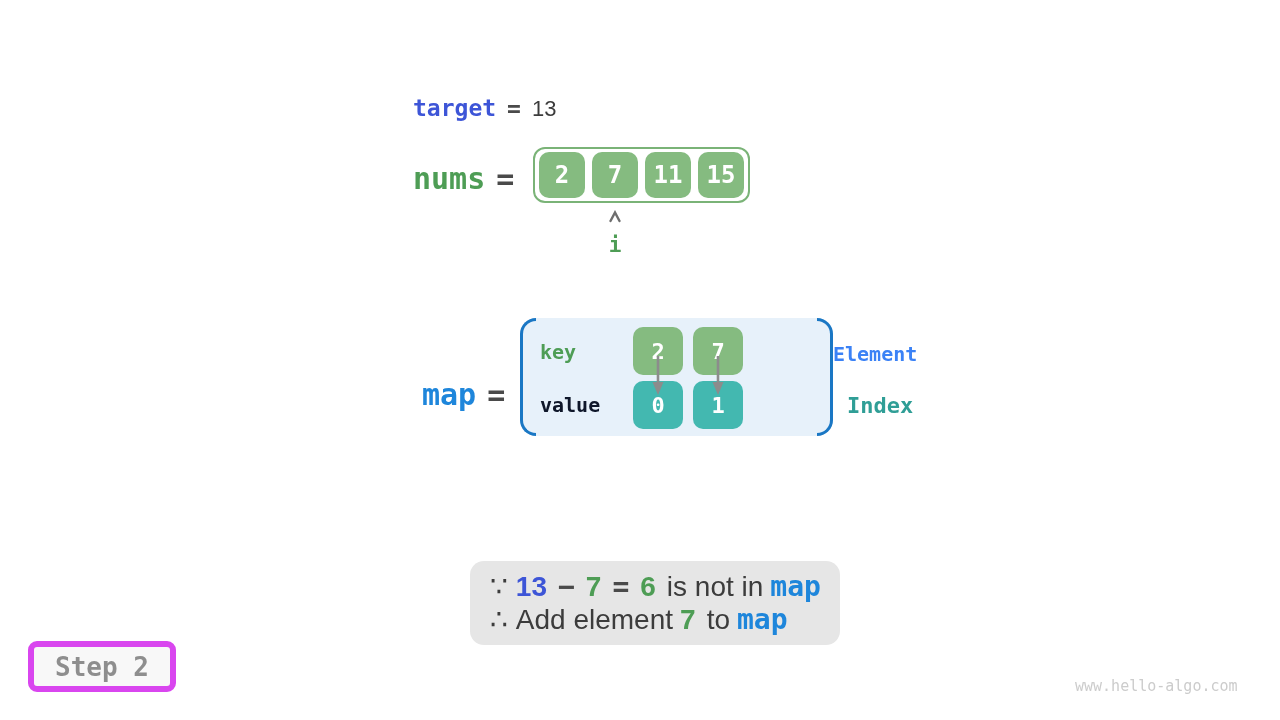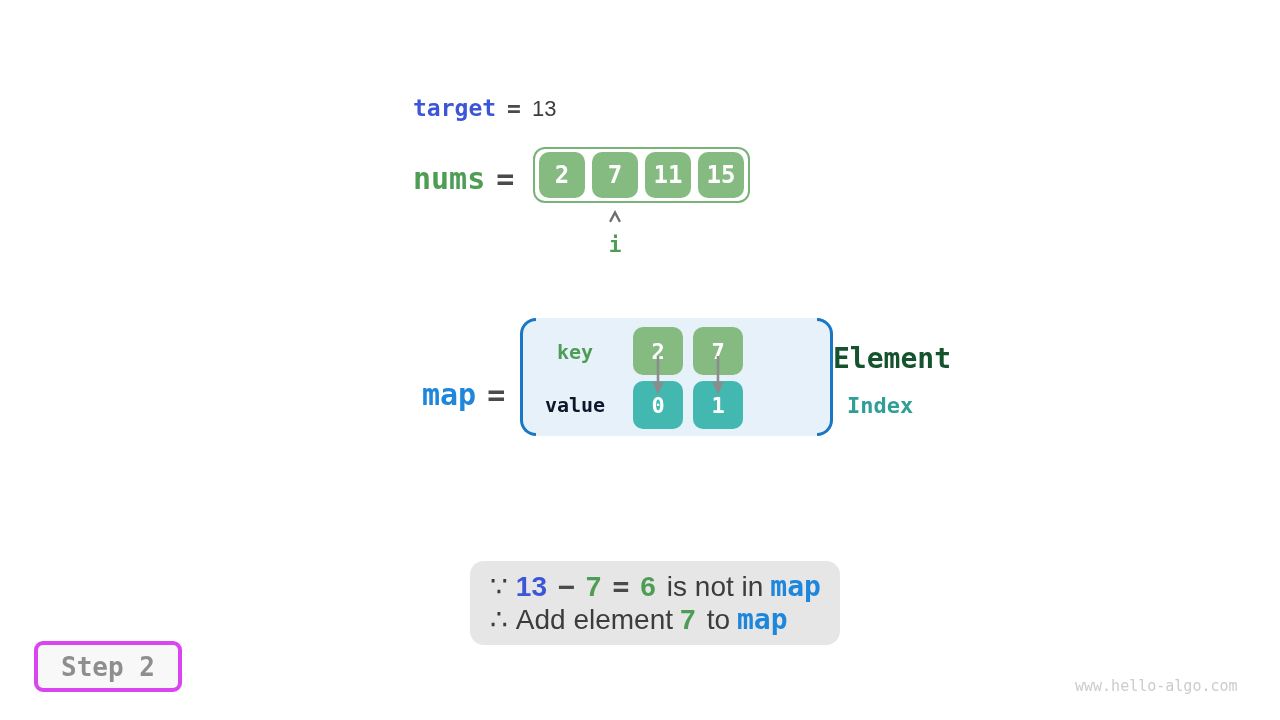--- a/index.html
+++ b/index.html
@@ -54,40 +54,40 @@
   .map-box {
     position: absolute; left: 520px; top: 318px;
     width: 313px; height: 118px;
     background: #e7f1fa;
     border-radius: 16px;
   }
   .bracket { position: absolute; top: 0; width: 16px; height: 118px; border: 3px solid #1a77c4; }
   .bracket.left  { left: 0;  border-right: none; border-radius: 16px 0 0 16px; }
   .bracket.right { right: 0; border-left: none;  border-radius: 0 16px 16px 0; }
   .row-label {
-    position: absolute; left: 20px; width: 70px; text-align: center;
+    position: absolute; left: 20px; width: 70px; 
     font-family: "DejaVu Sans Mono", monospace; font-weight: bold; font-size: 20px;
   }
   .row-label.key   { top: 22px; color: #4e9d55; }
   .row-label.value { top: 75px; color: #0f172a; }
   .map-cell {
     position: absolute; width: 50px; height: 48px; border-radius: 10px;
     color: #ffffff; font-family: "DejaVu Sans Mono", monospace; font-weight: bold; font-size: 22px;
     display: flex; align-items: center; justify-content: center;
   }
   .kbox { top: 9px;  background: #85bb80; }
   .vbox { top: 63px; background: #43b8b0; }
   .col0 { left: 113px; }
   .col1 { left: 173px; }
   .kv-arrow { position: absolute; top: 38px; }
   .kv-arrow.a0 { left: 132px; }
   .kv-arrow.a1 { left: 192px; }
   .legend-element {
-    position: absolute; left: 833px; top: 342px; color: #14532d;
-    font-family: "DejaVu Sans Mono", monospace; font-weight: bold; font-size: 28px;
+    position: absolute; left: 833px; top: 342px; color: #3b82f6;
+    font-family: "DejaVu Sans Mono", monospace; font-weight: bold; font-size: 20px;
   }
   .legend-index {
     position: absolute; left: 847px; top: 393px; color: #2f9e96;
     font-family: "DejaVu Sans Mono", monospace; font-weight: bold; font-size: 22px;
   }
 
   
   .caption { position: absolute; left: 489px; top: 516px; font-size: 21px; color: #3c3c3c; white-space: nowrap; }
   .caption .code { font-family: "DejaVu Sans Mono", monospace; font-weight: bold; color: #4e9d55; font-size: 21px; }
   .explain-box {
@@ -101,24 +101,24 @@
   .x-line .sym { color: #3c3c3c; margin-right: 8px; }
   .x-line .op { font-family: "DejaVu Sans Mono", monospace; font-weight: bold; color: #4a4a4a; margin-right: 11px; }
   .x-line .num { font-weight: bold; margin-right: 11px; }
   .x-line .num.royal { color: #3d55d7; }
   .x-line .num.green { color: #4e9d55; }
   .x-line .txt { margin-right: 7px; }
   .x-line .code-blue { font-family: "DejaVu Sans Mono", monospace; font-weight: bold; color: #1e86db; }
 
   
   .step-btn {
-    position: absolute; left: 34px; top: 641px;
+    position: absolute; left: 28px; top: 641px;
     width: 148px; height: 51px;
     background: #f8f8f8;
-    border: 4px solid #d946ef;
+    border: 6px solid #d946ef;
     border-radius: 9px;
     display: flex; align-items: center; justify-content: center;
     color: #8e8e8e; font-family: "DejaVu Sans Mono", monospace; font-weight: bold; font-size: 26px;
   }
   .watermark {
     position: absolute; left: 1075px; top: 677px;
     color: #cccccc; font-family: "DejaVu Sans Mono", monospace; font-size: 15px;
   }
 </style>
 </head>

